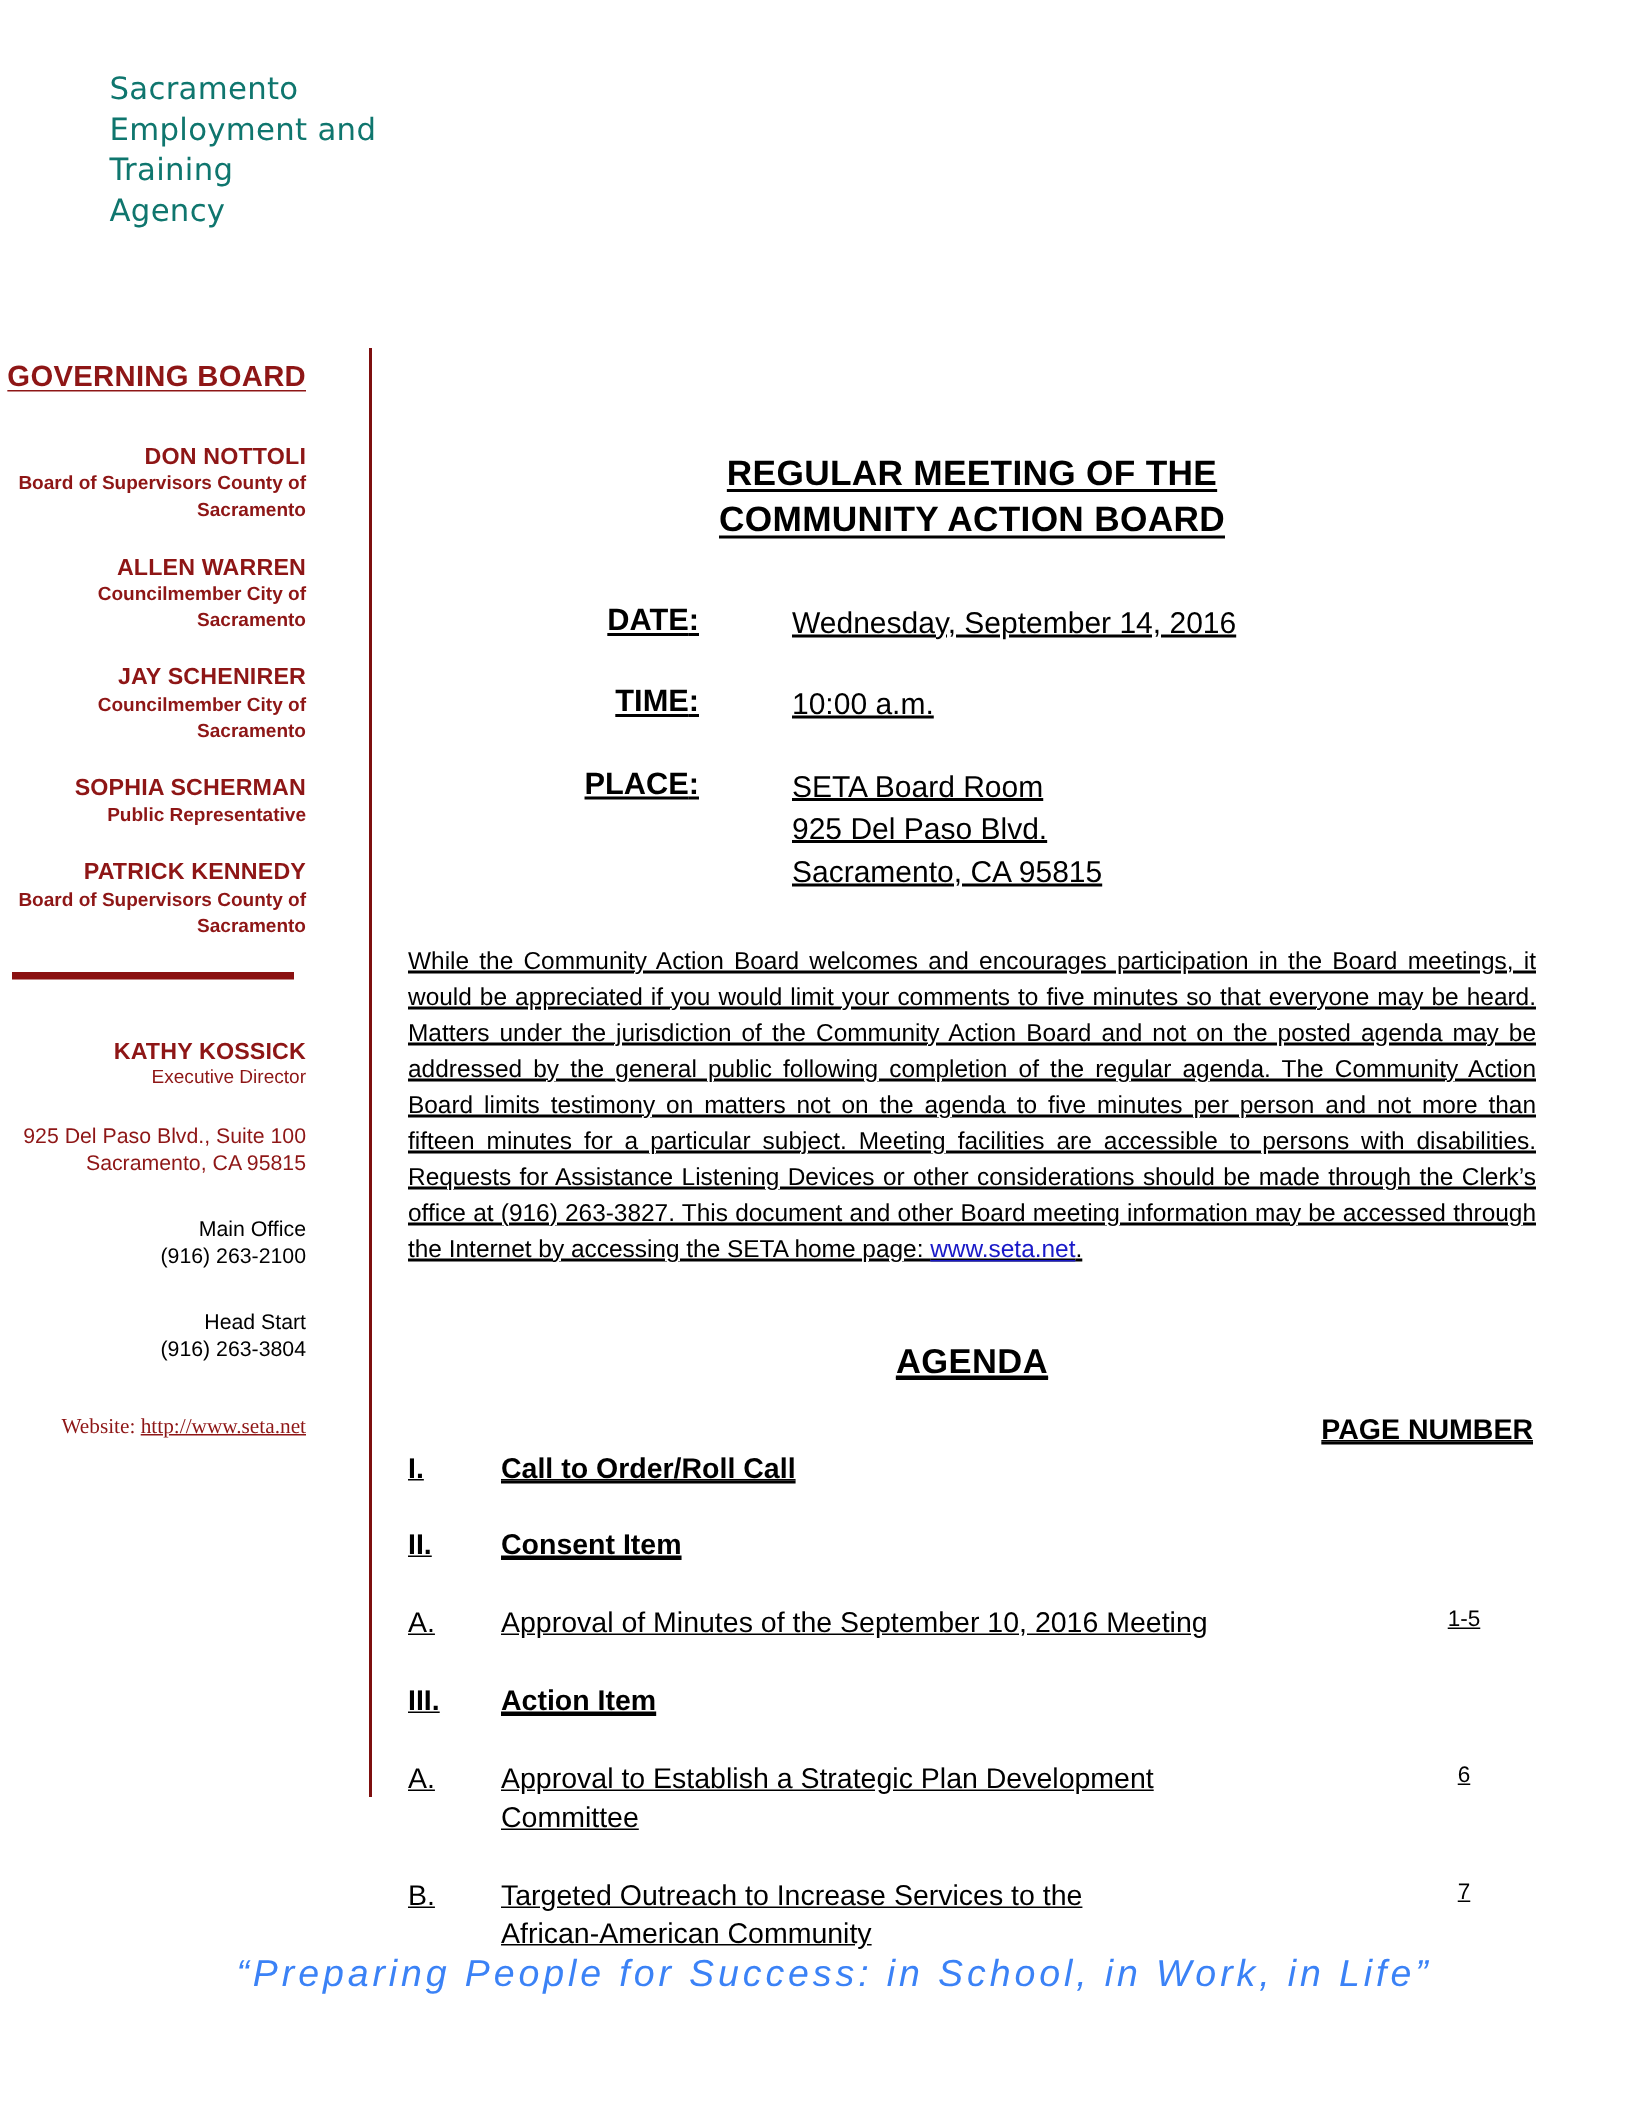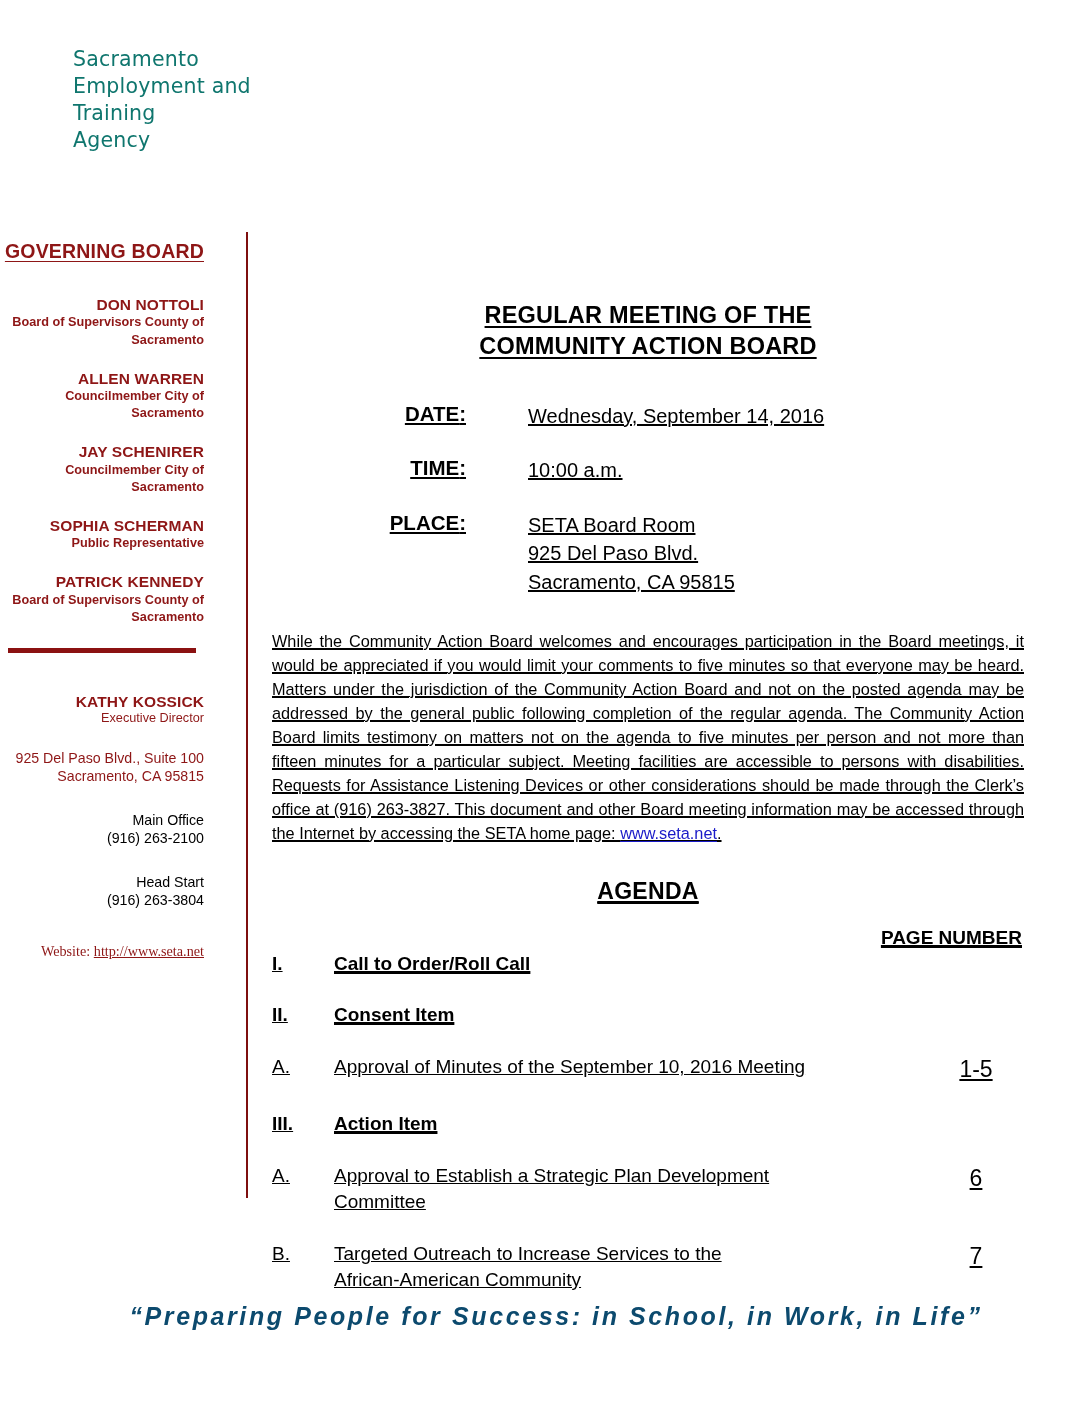--- a/index.html
+++ b/index.html
@@ -212,21 +212,21 @@
     text-decoration: underline;
     text-underline-offset: 2px;
     text-decoration-thickness: 1px;
   }
   .notice .link {
     color: #1919C8;
     text-decoration: underline;
   }
 
   .agenda-heading {
-    margin-top: 32px;
+    margin-top: 48px;
     text-align: center;
     font-size: 23px;
     font-weight: 700;
     letter-spacing: 0.3px;
   }
   .agenda-heading span {
     text-decoration: underline;
     text-underline-offset: 3px;
     text-decoration-thickness: 2px;
   }
@@ -270,36 +270,36 @@
     font-weight: 700;
   }
   .ag-text.heading span {
     text-decoration: underline;
     text-underline-offset: 2px;
     text-decoration-thickness: 2px;
   }
   .ag-page {
     flex: 0 0 96px;
     text-align: center;
-    font-size: 23px;
+    font-size: 15px;
     line-height: 1.36;
   }
 
   
   .footer-quote {
     position: absolute;
     left: 0;
     right: 0;
     top: 1302px;
     text-align: center;
     font-size: 25px;
-    font-weight: 700;
+    font-weight: 400;
     font-style: italic;
     letter-spacing: 2.6px;
-    color: #0c4a6e;
+    color: #3b82f6;
     font-family: "Liberation Sans", sans-serif;
     white-space: nowrap;
     padding-left: 24px;
   }
 </style>
 </head>
 <body>
 
 <div class="page">
 

